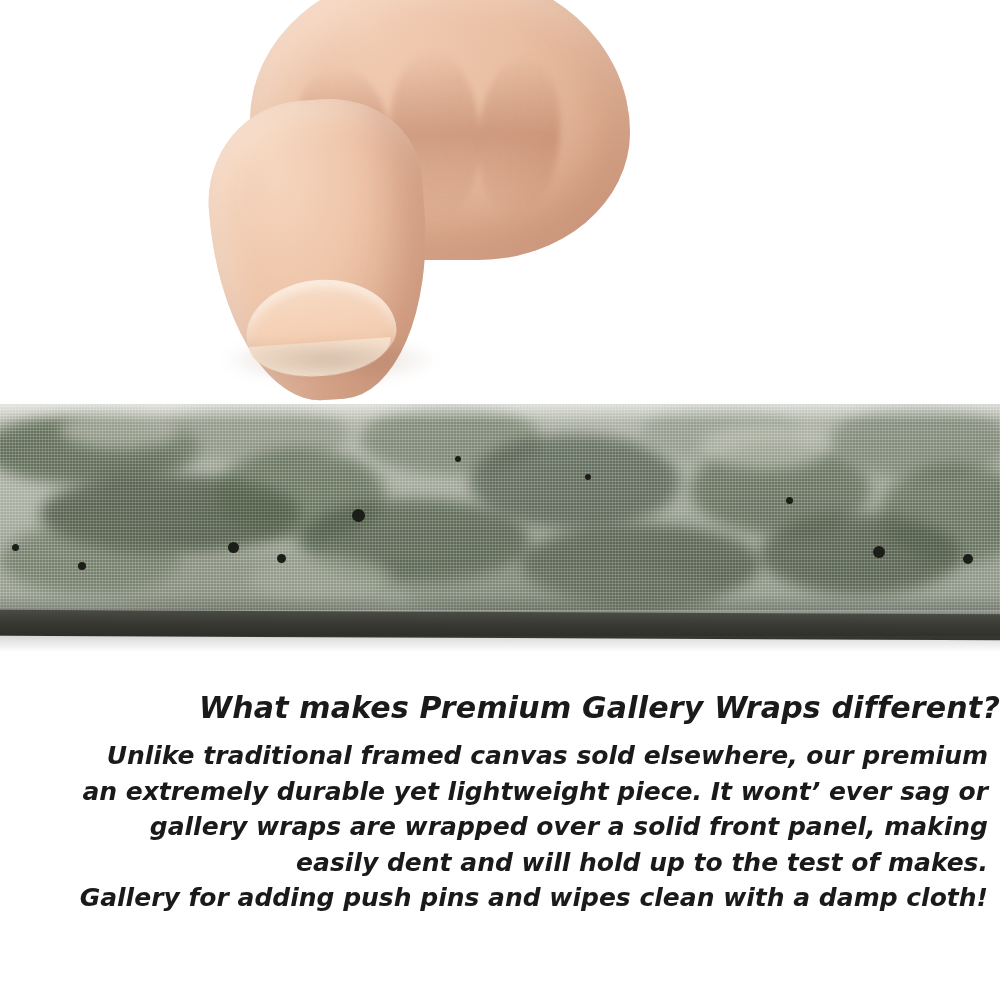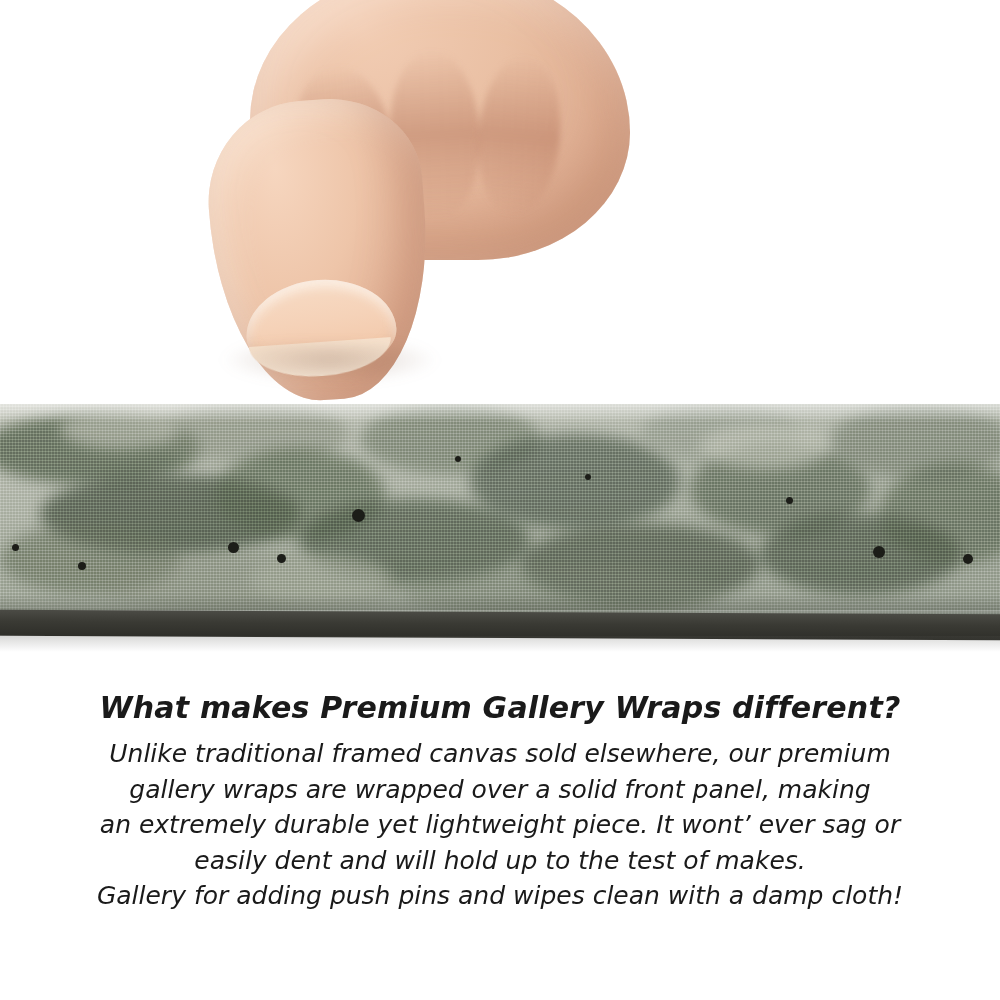--- a/index.html
+++ b/index.html
@@ -174,37 +174,37 @@
     height: 16px;
     background: linear-gradient(180deg, rgba(80,80,75,0.22), rgba(255,255,255,0));
   }
 
   
   .caption {
     position: absolute;
     left: 0;
     top: 690px;
     width: 1000px;
-    text-align: center;
+    text-align: right;
     color: #1a1a1a;
     font-family: "DejaVu Sans", sans-serif;
     font-style: italic;
   }
   .caption-title {
     font-size: 30px;
     font-weight: 700;
     letter-spacing: 0.2px;
     margin: 0 0 10px 0;
     line-height: 1.2;
   }
   .caption-body {
     font-size: 25px;
-    font-weight: 400;
+    font-weight: 700;
     line-height: 1.42;
-    margin: 0;
+    margin: 12px;
   }
   .caption-line {
     display: block;
   }
 </style>
 </head>
 <body>
 
 <div class="page">
 
@@ -262,20 +262,20 @@
 
     <div class="panel-edge-hi"></div>
     <div class="panel-edge"></div>
     <div class="panel-drop"></div>
   </div>
 
   <div class="caption">
     <div class="caption-title">What makes Premium Gallery Wraps different?</div>
     <div class="caption-body">
       <span class="caption-line">Unlike traditional framed canvas sold elsewhere, our premium</span>
+      <span class="caption-line">an extremely durable yet lightweight piece. It wont’ ever sag or</span>
       <span class="caption-line">gallery wraps are wrapped over a solid front panel, making</span>
-      <span class="caption-line">an extremely durable yet lightweight piece. It wont’ ever sag or</span>
       <span class="caption-line">easily dent and will hold up to the test of makes.</span>
       <span class="caption-line">Gallery for adding push pins and wipes clean with a damp cloth!</span>
     </div>
   </div>
 
 </div>
 
 </body></html>

